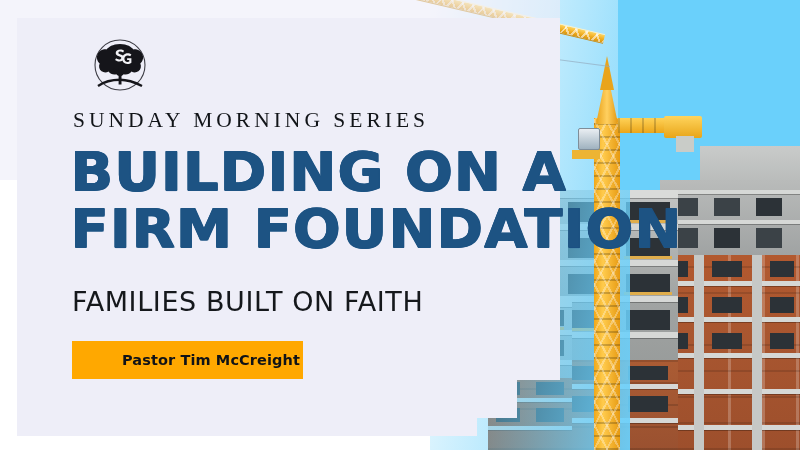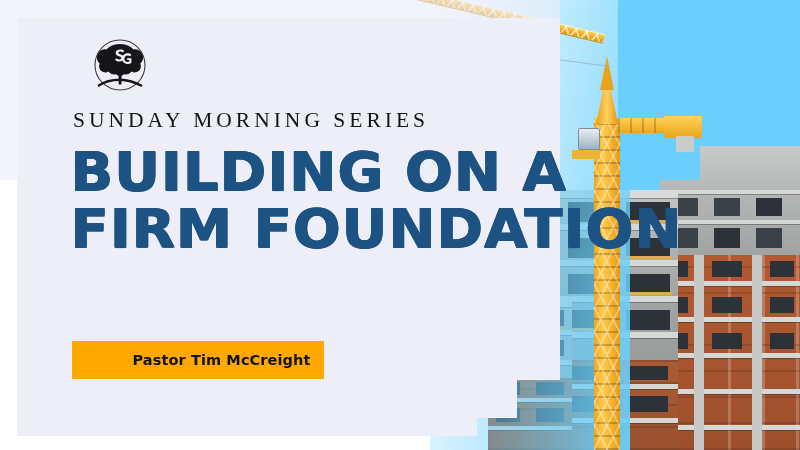--- a/index.html
+++ b/index.html
@@ -190,21 +190,21 @@
 
   .subtitle {
     position:absolute; left:72px; top:286px;
     font-size:27px; font-weight:400; letter-spacing:.6px;
     color:#15181c; white-space:nowrap;
     font-family:"DejaVu Sans", sans-serif;
   }
 
   .cta {
     position:absolute; left:72px; top:341px;
-    width:252px; height:38px;
+    width:231px; height:38px;
     background:#ffa800;
     border:none; cursor:pointer;
     display:flex; align-items:center; justify-content:center;
     font-family:"DejaVu Sans", sans-serif;
     font-size:14.5px; font-weight:700; letter-spacing:.1px;
     color:#101317;
     padding-left:47px;
   }
 </style>
 </head>
@@ -342,17 +342,18 @@
       </svg>
     </div>
 
     <div class="kicker">SUNDAY MORNING SERIES</div>
 
     <div class="title">
       <span class="ln">BUILDING ON A</span>
       <span class="ln">FIRM FOUNDATION</span>
     </div>
 
+    <div class="subtitle">FAMILIES BUILT ON FAITH</div>
 
     <div class="cta">Pastor Tim McCreight</div>
 
   </div>
 </div>
 
 </body></html>

